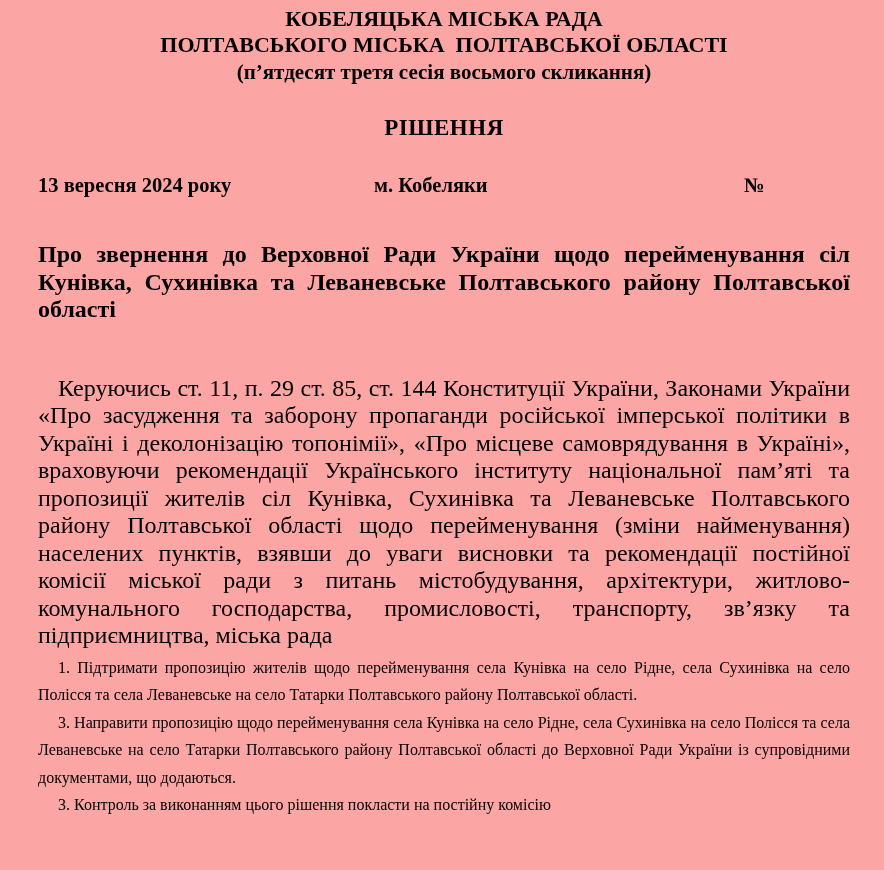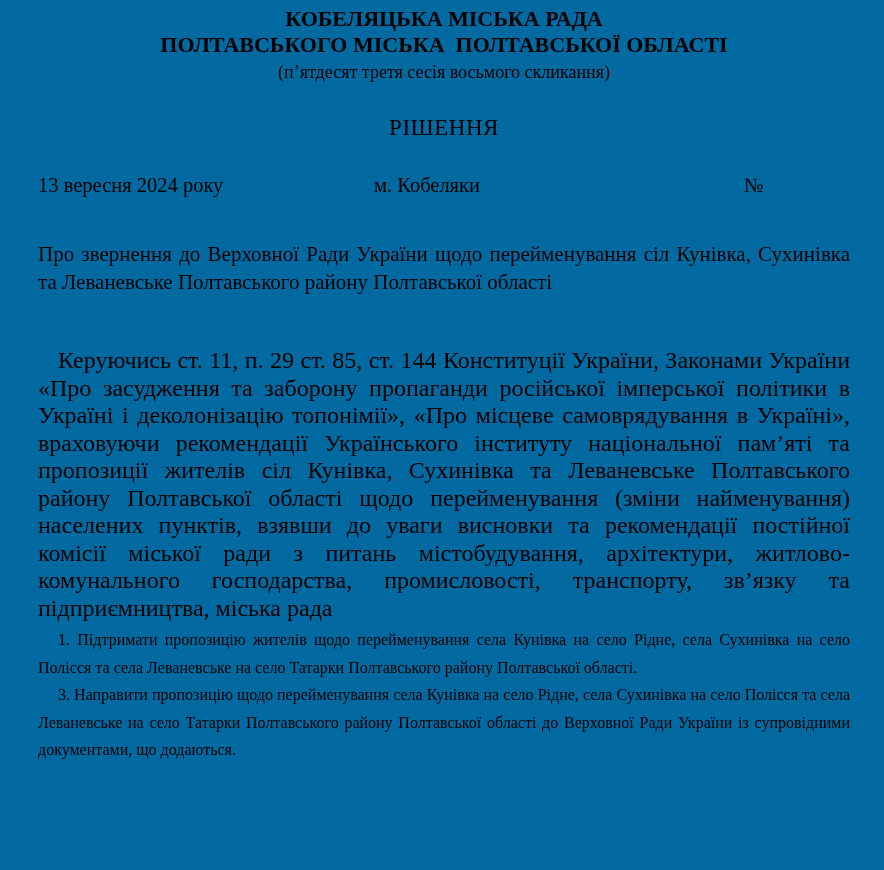--- a/index.html
+++ b/index.html
@@ -12,59 +12,59 @@
     background: #ffffff;
     color: #000000;
     font-family: "Liberation Serif", serif;
     overflow: hidden;
   }
   .doc {
     box-sizing: border-box;
     width: 884px;
     height: 870px;
     padding: 6px 34px 0 38px;
-    background: #0369a1;
+    background: #fca5a5;
   }
   .hdr {
     text-align: center;
   }
   .hdr-line {
     font-weight: bold;
     font-size: 22px;
     line-height: 26px;
     white-space: pre-wrap;
   }
   .session-line {
-    font-weight: normal;
-    font-size: 18px;
+    font-weight: bold;
+    font-size: 21px;
     line-height: 28px;
   }
   .doc-title {
     margin-top: 28px;
     text-align: center;
-    font-weight: normal;
+    font-weight: bold;
     font-size: 23px;
     line-height: 27px;
     letter-spacing: 0.5px;
   }
   .meta-row {
     position: relative;
     margin-top: 31px;
     height: 27px;
-    font-weight: normal;
+    font-weight: bold;
     font-size: 20.5px;
     line-height: 27px;
   }
   .meta-date  { position: absolute; left: 0; }
   .meta-place { position: absolute; left: 336px; }
   .meta-num   { position: absolute; left: 706px; }
   .subject {
     margin: 42px 0 2px 0;
-    font-weight: normal;
-    font-size: 21px;
+    font-weight: bold;
+    font-size: 24px;
     line-height: 27.5px;
     text-align: justify;
   }
   .preamble {
     margin: 51px 0 0 0;
     font-size: 24px;
     line-height: 27.5px;
     text-align: justify;
     text-indent: 20px;
   }
@@ -106,15 +106,16 @@
   </div>
 
   <p class="subject">Про звернення до Верховної Ради України щодо перейменування сіл Кунівка, Сухинівка та Леваневське Полтавського району Полтавської області</p>
 
   <p class="preamble">Керуючись ст. 11, п. 29 ст. 85, ст. 144 Конституції України, Законами України «Про засудження та заборону пропаганди російської імперської політики в Україні і деколонізацію топонімії», «Про місцеве самоврядування в Україні», враховуючи рекомендації Українського інституту національної пам’яті та пропозиції жителів сіл Кунівка, Сухинівка та Леваневське Полтавського району Полтавської області щодо перейменування (зміни найменування) населених пунктів, взявши до уваги висновки та рекомендації постійної комісії міської ради з питань містобудування, архітектури, житлово-комунального господарства, промисловості, транспорту, зв’язку та підприємництва, міська рада</p>
 
 
   <div>
     <p class="item first">1. Підтримати пропозицію жителів щодо перейменування села Кунівка на село Рідне, села Сухинівка на село Полісся та села Леваневське на село Татарки Полтавського району Полтавської області.</p>
     <p class="item">3. Направити пропозицію щодо перейменування села Кунівка на село Рідне, села Сухинівка на село Полісся та села Леваневське на село Татарки Полтавського району Полтавської області до Верховної Ради України із супровідними документами, що додаються.</p>
+    <p class="item">3. Контроль за виконанням цього рішення покласти на постійну комісію</p>
   </div>
 
 </div>
 
 </body></html>

